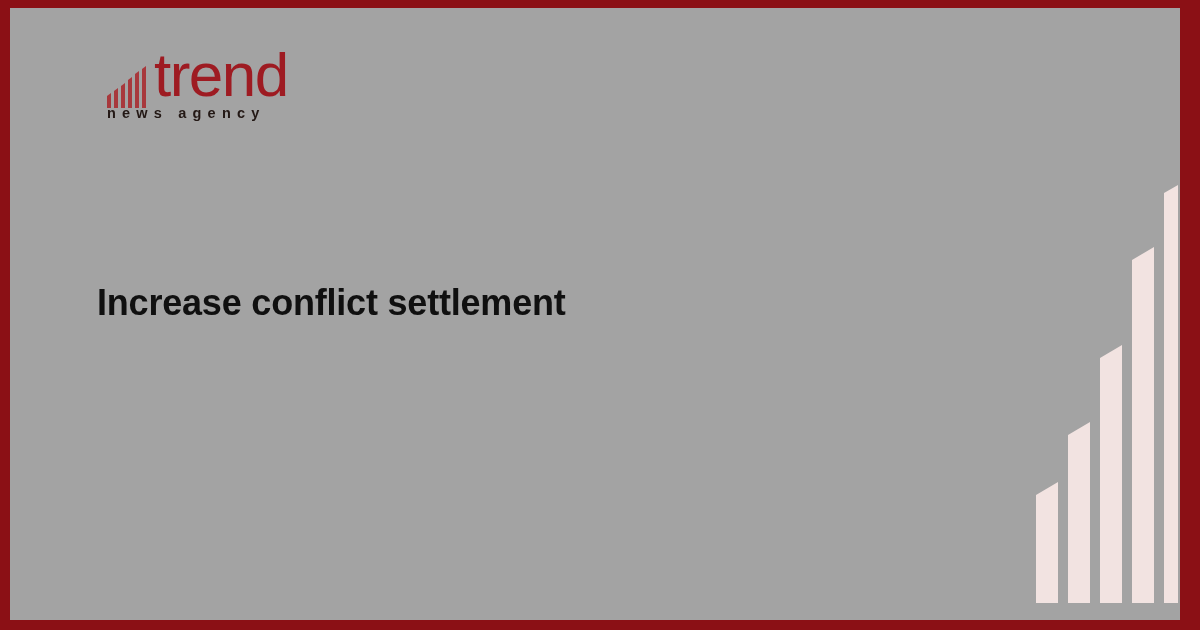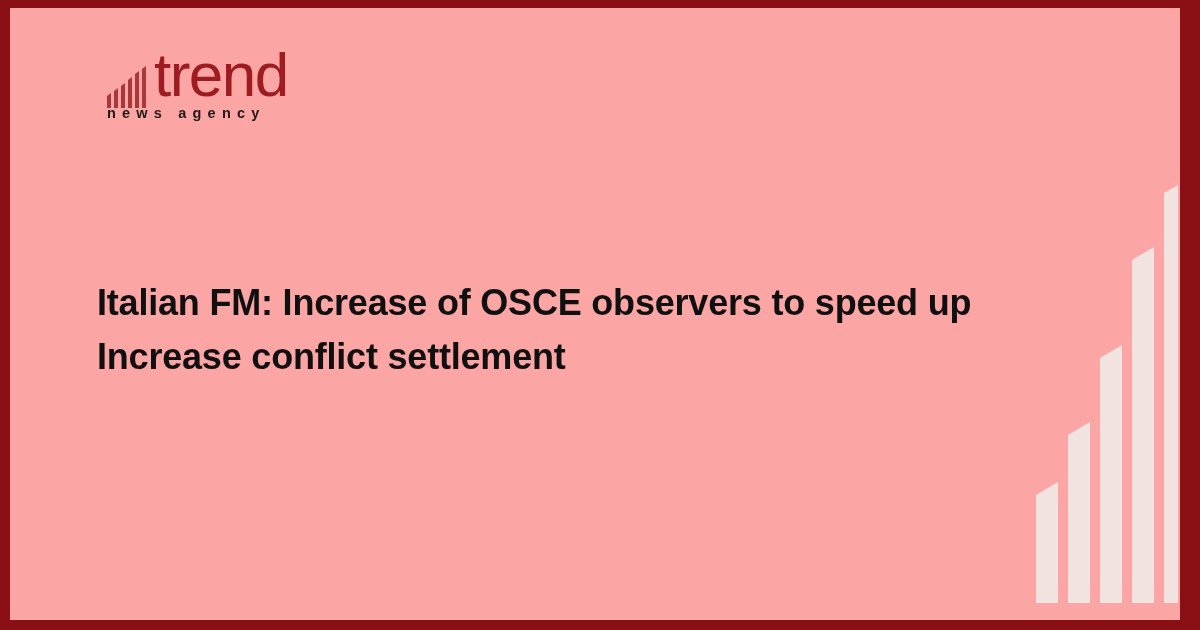--- a/index.html
+++ b/index.html
@@ -13,21 +13,21 @@
     font-family: "Liberation Sans", sans-serif;
     background: #8B1015;
   }
 
   
   #card {
     position: relative;
     width: 1192px;
     height: 630px;
     box-sizing: border-box;
-    background: #fca5a5;
+    background: #a3a3a3;
     border-left: 10px solid #8B1015;
     border-top: 8px solid #8B1015;
     border-right: 12px solid #8B1015;
     border-bottom: 10px solid #8B1015;
     overflow: hidden;
   }
 
   
   #deco-bars {
     position: absolute;
@@ -134,17 +134,16 @@
         </g>
       </svg>
     </div>
 
     <div id="logo-wordmark">trend</div>
 
     <div id="logo-sub">news agency</div>
   </div>
 
   <div id="headline">
-    <span class="hl-line">Italian FM: Increase of OSCE observers to speed up</span>
     <span class="hl-line">Increase conflict settlement</span>
   </div>
 
 </div>
 
 </body></html>

